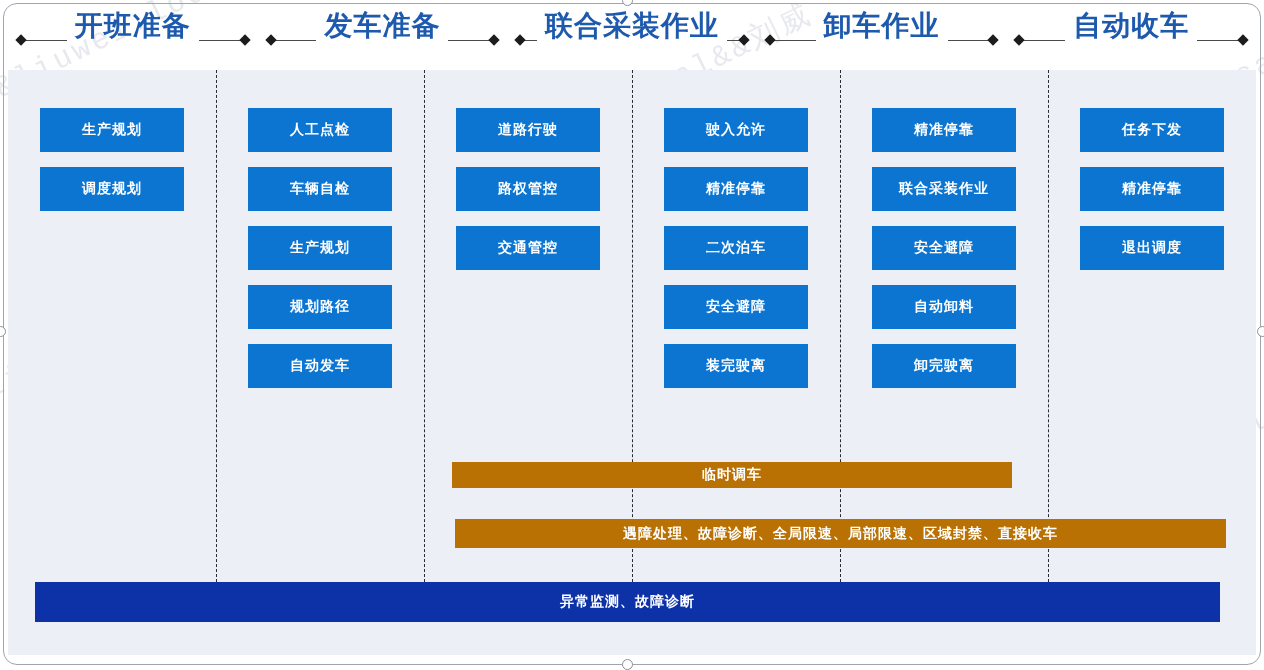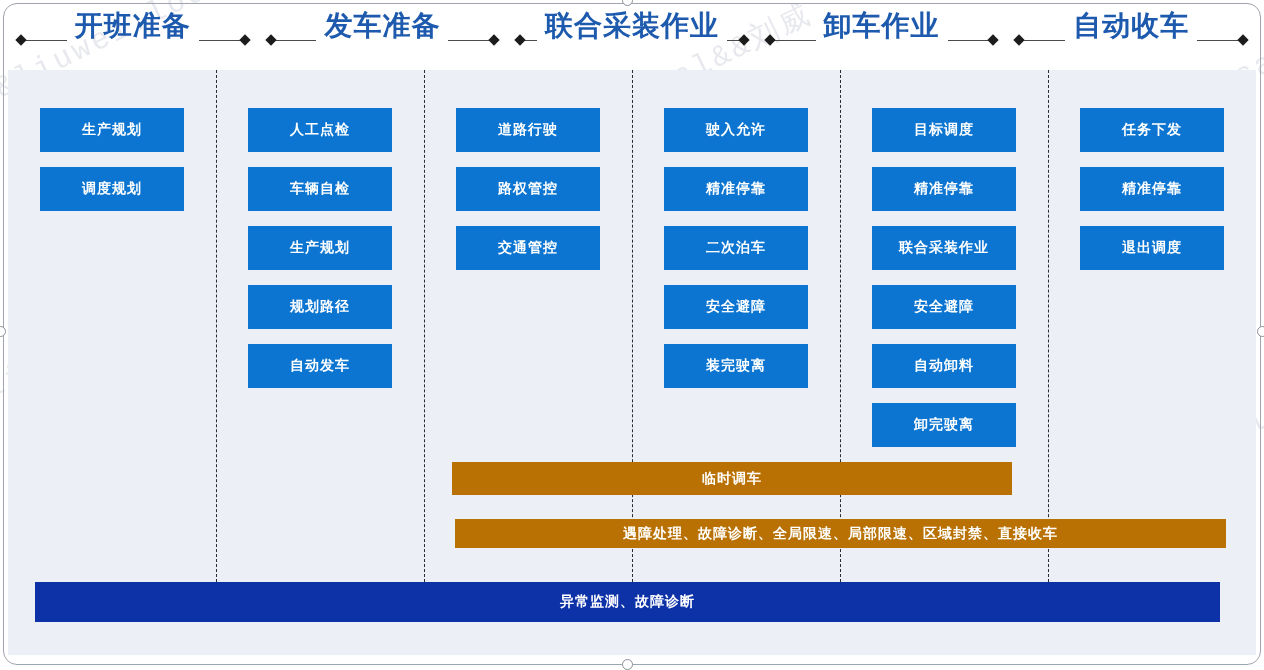--- a/index.html
+++ b/index.html
@@ -66,21 +66,21 @@
     width:144px;height:44px;flex:0 0 auto;
     background:var(--task-blue,#0b75d1);color:#fff;
     display:flex;align-items:center;justify-content:center;
     font-size:14px;font-weight:bold;letter-spacing:1px;
   }
   
   .bar{
     position:absolute;color:#fff;font-weight:bold;font-size:14px;
     display:flex;align-items:center;justify-content:center;letter-spacing:1px;
   }
-  .bar-temp{left:444px;top:392px;width:560px;height:33px;background:var(--overlay-orange,#b87102);}
+  .bar-temp{left:444px;top:392px;width:560px;height:26px;background:var(--overlay-orange,#b87102);}
   .bar-exception{left:447px;top:449px;width:771px;height:29px;background:var(--overlay-orange,#b87102);}
   .bar-monitor{left:27px;top:512px;width:1185px;height:40px;background:var(--monitor-navy,#0d32a8);}
 </style>
 </head>
 <body>
 
 <div class="canvas">
 
   <div class="watermarks">
     <span class="wm" style="left:-170px;top:150px">战略客户部&amp;&amp;liuwei.local&amp;&amp;刘威</span>
@@ -154,21 +154,20 @@
           <div class="task-box">交通管控</div>
         </div>
       <div class="col">
           <div class="task-box">驶入允许</div>
           <div class="task-box">精准停靠</div>
           <div class="task-box">二次泊车</div>
           <div class="task-box">安全避障</div>
           <div class="task-box">装完驶离</div>
         </div>
       <div class="col">
-          <div class="task-box">目标调度</div>
           <div class="task-box">精准停靠</div>
           <div class="task-box">联合采装作业</div>
           <div class="task-box">安全避障</div>
           <div class="task-box">自动卸料</div>
           <div class="task-box">卸完驶离</div>
         </div>
       <div class="col">
           <div class="task-box">任务下发</div>
           <div class="task-box">精准停靠</div>
           <div class="task-box">退出调度</div>

